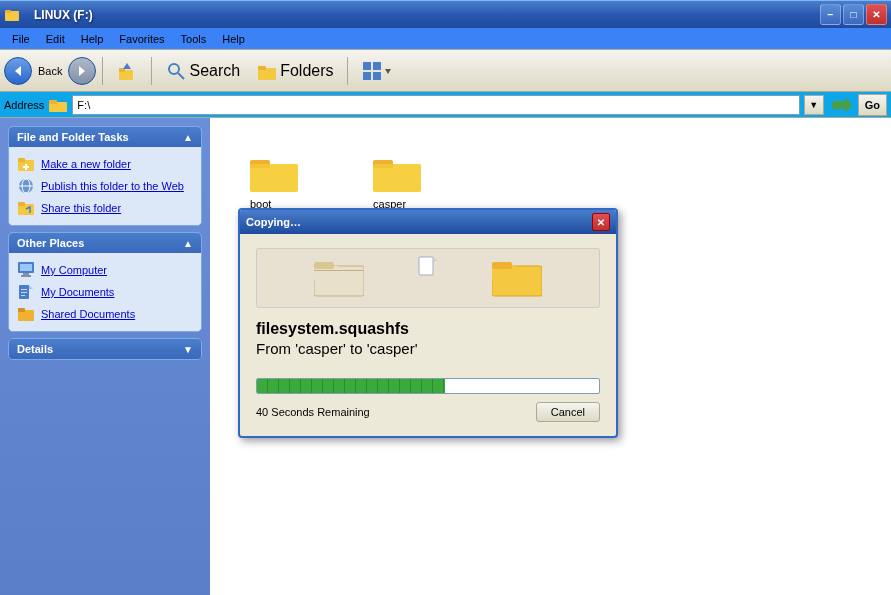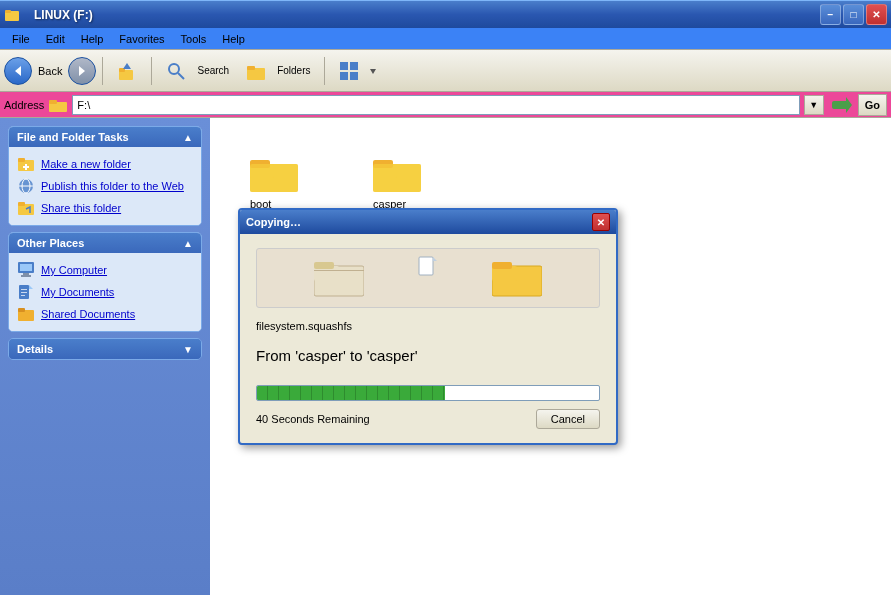--- a/index.html
+++ b/index.html
@@ -81,48 +81,48 @@
       height: 42px;
       display: flex;
       align-items: center;
       padding: 16px 4px;
       border-bottom: 1px solid #ACA899;
       gap: 2px;
     }
     .toolbar-btn {
       display: flex;
       align-items: center;
-      gap: 10px;
+      gap: 2px;
       padding: 3px 6px;
       background: transparent;
       border: 1px solid transparent;
       border-radius: 3px;
       cursor: pointer;
-      font-size: 10px;
+      font-size: 16px;
       height: 34px;
     }
     .toolbar-sep { width: 1px; height: 28px; background: #ACA899; margin: 0 4px; }
 
     .nav-circle {
       width: 28px;
       height: 28px;
       border-radius: 50%;
       background: linear-gradient(to bottom, #6ba0e8, #2a68c8);
       border: 1px solid #1a50a0;
       display: flex;
       align-items: center;
       justify-content: center;
       color: white;
       font-size: 14px;
       cursor: pointer;
     }
 
     
     #address-bar {
-      background: #ec4899;
+      background: #0ea5e9;
       height: 26px;
       display: flex;
       align-items: center;
       padding: 0 4px;
       border-bottom: 1px solid #ACA899;
       gap: 4px;
     }
     #address-label {
       font-size: 11px;
       color: #000;
@@ -298,23 +298,23 @@
       margin-bottom: 12px;
       height: 60px;
       background: #e8e0d0;
       border: 1px solid #ccc;
       border-radius: 3px;
       padding: 8px 30px;
       position: relative;
     }
 
     #dialog-filename {
-      font-size: 11px;
-      font-weight: normal;
-      margin-bottom: 15px;
+      font-size: 16px;
+      font-weight: bold;
+      margin-bottom: 2px;
     }
     #dialog-from-to {
       font-size: 15px;
       margin-bottom: 21px;
     }
     #progress-bar-container {
       height: 16px;
       border: 1px solid #7F9DB9;
       background: white;
       border-radius: 2px;

